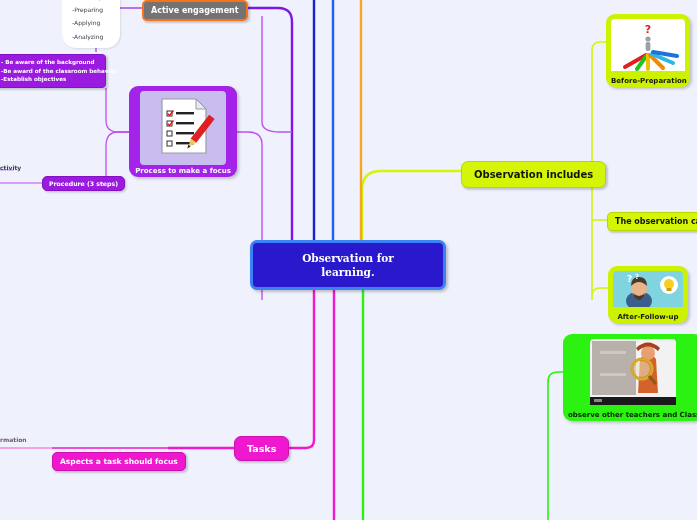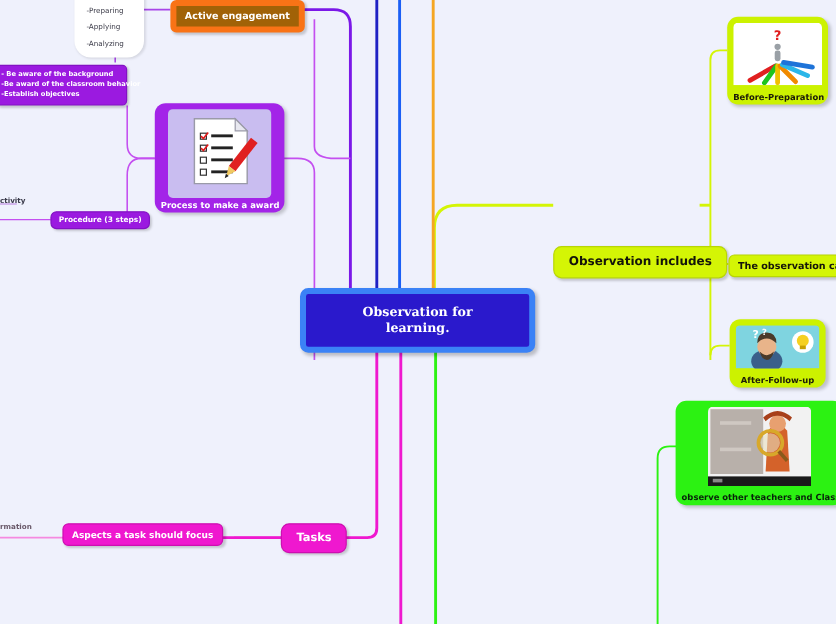--- a/index.html
+++ b/index.html
@@ -11,21 +11,21 @@
   }
   #canvas { position: relative; width: 697px; height: 520px; background: #eff1fc; }
 
   .node { position: absolute; }
 
   
   .central {
     background: #2a19cc;
     color: #ffffff;
     border-radius: 7px;
-    border: 5px solid #3b82f6;
+    border: 3px solid #3b82f6;
     font-weight: bold;
     font-size: 10.5px;
     line-height: 1.35;
     text-align: center;
     padding: 8px 26px;
     box-shadow: 2px 2px 3px rgba(0,0,0,0.22);
     font-family: "DejaVu Serif", "Liberation Serif", serif;
   }
   .central .arrow-chip {
     display: inline-block;
@@ -43,21 +43,21 @@
   .pill {
     border-radius: 5px;
     font-weight: bold;
     font-size: 8px;
     padding: 4px 7px;
     white-space: nowrap;
     box-shadow: 1.5px 1.5px 2px rgba(0,0,0,0.18);
   }
   .pill-lime   { background: #d4f505; color: #14140a; border: 1px solid #b8d604; }
   .pill-violet { background: #9b1ae0; color: #ffffff; border: 1px solid #8312c4; }
-  .pill-indigo { background: #a16207; color: #ffffff; border: 5px solid #f97316; }
+  .pill-indigo { background: #737373; color: #ffffff; border: 2px solid #f97316; }
   .pill-magenta{ background: #ef18cf; color: #ffffff; border: 1px solid #cd0fb1; }
 
   .pill-lg { font-size: 10px; padding: 7px 12px; border-radius: 7px; }
 
   
   .textblock {
     font-size: 5.6px;
     font-weight: bold;
     line-height: 1.52;
     padding: 3px 4px;
@@ -143,21 +143,21 @@
     <path d="M 129 132 L 118 132 Q 106 132 106 120 L 106 88" stroke="#c44ff0" stroke-width="1.3" fill="none"></path>
     <path d="M 129 132 L 118 132 Q 106 132 106 146 L 106 176 Q 106 183 99 183 L 42 183" stroke="#c44ff0" stroke-width="1.3" fill="none"></path>
     <path d="M 42 183 L 0 183" stroke="#c44ff0" stroke-width="1.2" fill="none"></path>
     <path d="M 0 170 L 14 170" stroke="#c8a0e8" stroke-width="1.2" fill="none"></path>
   </svg>
 
   <div class="node central" style="left:250px; top:240px; width:196px;">
     <div>Observation for learning.</div>
   </div>
 
-  <div class="node pill pill-lime pill-lg" style="left:461px; top:161px;margin-top:44px;">Observation includes</div>
+  <div class="node pill pill-lime pill-lg" style="left:461px; top:161px;">Observation includes</div>
 
   <div class="node pill pill-lime" style="left:607px; top:212px;">The observation can b</div>
 
   <div class="node imgnode in-lime" style="left:606px; top:14px; width:84px;">
     <span class="thumb">
       <svg width="74" height="52" viewBox="0 0 74 52">
         <rect width="74" height="52" fill="#ffffff"></rect>
         <text x="37" y="14" font-size="11" fill="#e01b1b" text-anchor="middle" font-weight="bold">?</text>
         <ellipse cx="37" cy="20" rx="2.6" ry="2.6" fill="#9aa0a6"></ellipse>
         <rect x="34.6" y="23" width="4.8" height="9" rx="2" fill="#9aa0a6"></rect>
@@ -242,26 +242,26 @@
         <rect x="28" y="37" width="18" height="2.4" fill="#222"></rect>
         <rect x="19" y="46" width="5" height="5" fill="none" stroke="#333" stroke-width="1"></rect>
         <rect x="28" y="47" width="18" height="2.4" fill="#222"></rect>
         <g transform="rotate(38 52 38)">
           <rect x="48" y="18" width="7" height="30" fill="#e02020"></rect>
           <path d="M48 48 l3.5 8 l3.5 -8 z" fill="#f0c860"></path>
           <path d="M50 54.5 l1.5 3.5 l1.5 -3.5 z" fill="#222"></path>
         </g>
       </svg>
     </span>
-    <div class="caption">Process to make a award</div>
+    <div class="caption">Process to make a focus</div>
   </div>
 
   <div class="node pill pill-violet" style="left:42px; top:176px; font-size:6.2px; padding:3px 6px;">Procedure (3 steps)</div>
 
   <div class="node" style="left:0px; top:164px; font-size:6px; font-weight:bold; color:#3a3a4a;">ctivity</div>
 
-  <div class="node pill pill-magenta" style="left:52px; top:436px; font-size:7.5px;">Aspects a task should focus</div>
+  <div class="node pill pill-magenta" style="left:52px; top:452px; font-size:7.5px;">Aspects a task should focus</div>
 
   <div class="node pill pill-magenta pill-lg" style="left:190px; top:436px; font-size:9.5px; padding:6px 12px;margin-left:44px;">Tasks</div>
 
   <div class="node" style="left:0px; top:436px; font-size:6px; font-weight:bold; color:#6a5a6a;">rmation</div>
 
 </div>
 
 </body></html>

